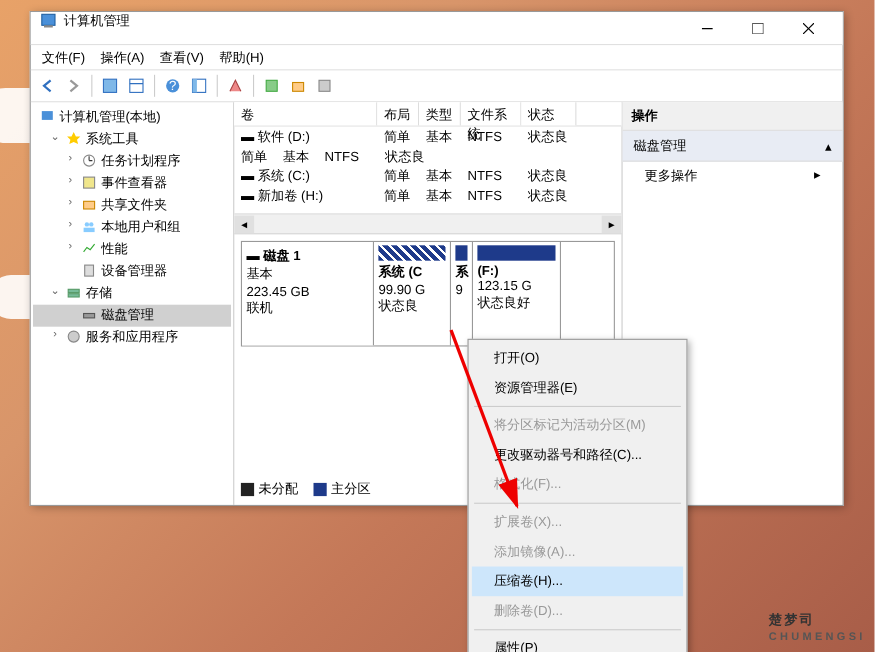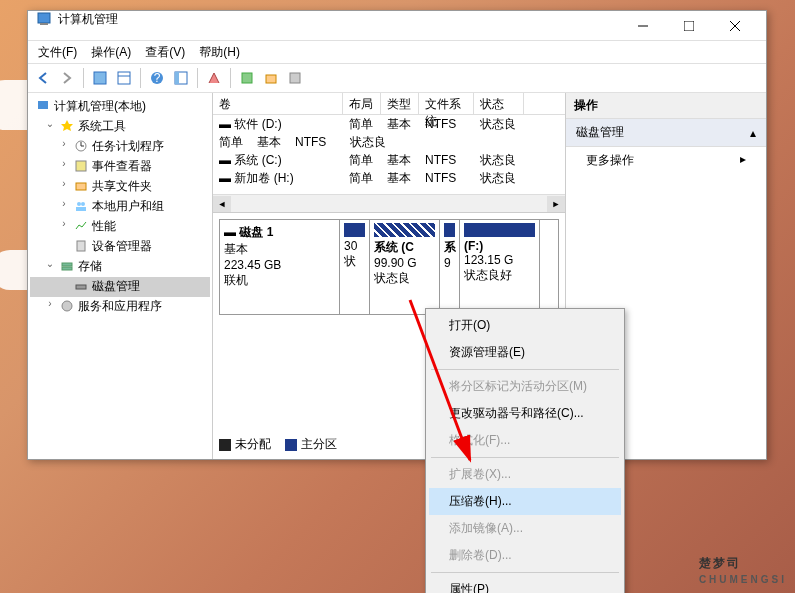--- a/index.html
+++ b/index.html
@@ -305,25 +305,20 @@
       </div>
       <div class="diskpane">
         <div class="diskrow">
           <div class="diskinfo">
             <div>▬ <span class="dname">磁盘 1</span></div>
             <div>基本</div>
             <div>223.45 GB</div>
             <div>联机</div>
           </div>
           <div class="parts">
-            <div class="part" style="width:30px">
-                <div class="pbar"></div>
-                <div>30</div>
-                <div>状</div>
-              </div>
             <div class="part sel" style="width:70px"><div class="pbar"></div><b>系统 (C</b><div>99.90 G</div><div>状态良</div></div>
             <div class="part" style="width:20px"><div class="pbar"></div><b>系</b><div>9</div></div>
             <div class="part" style="width:80px"><div class="pbar"></div><b>(F:)</b><div>123.15 G</div><div>状态良好</div></div>
           </div>
         </div>
         <div class="legend">
           <span><span class="lbox" style="background:#222"></span><span>未分配</span></span>
           <span><span class="lbox" style="background:#1e3a8a"></span><span>主分区</span></span>
         </div>
       </div>
@@ -344,22 +339,22 @@
 
 <div class="ctxmenu">
   <div class="citem">打开(O)</div>
   <div class="citem">资源管理器(E)</div>
   <div class="csep"></div>
   <div class="citem dis">将分区标记为活动分区(M)</div>
   <div class="citem">更改驱动器号和路径(C)...</div>
   <div class="citem dis">格式化(F)...</div>
   <div class="csep"></div>
   <div class="citem dis">扩展卷(X)...</div>
+  <div class="citem dis">添加镜像(A)...</div>
   <div class="citem hl">压缩卷(H)...</div>
-  <div class="citem dis">添加镜像(A)...</div>
   <div class="citem dis">删除卷(D)...</div>
   <div class="csep"></div>
   <div class="citem">属性(P)</div>
 
 </div>
 
 <svg class="arrow" style="left:400px;top:290px" width="100" height="180">
   <defs>
       <marker id="ah" markerWidth="10" markerHeight="10" refX="8" refY="3" orient="auto">
         <path d="M0,0 L0,6 L9,3 z" fill="#e00"></path>

